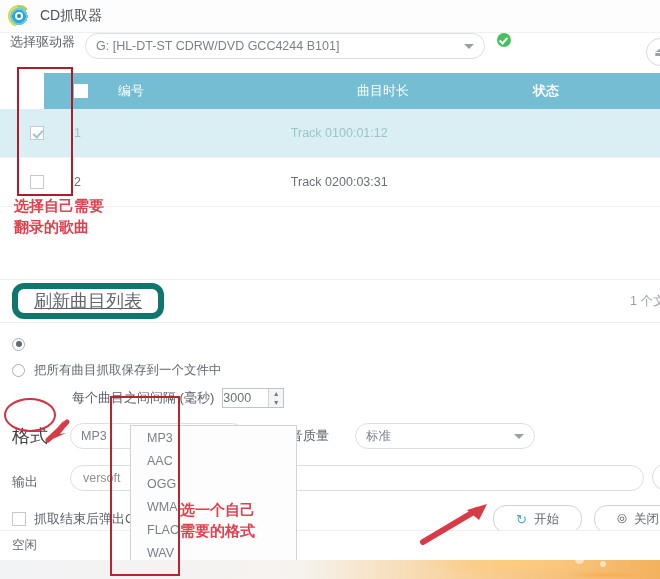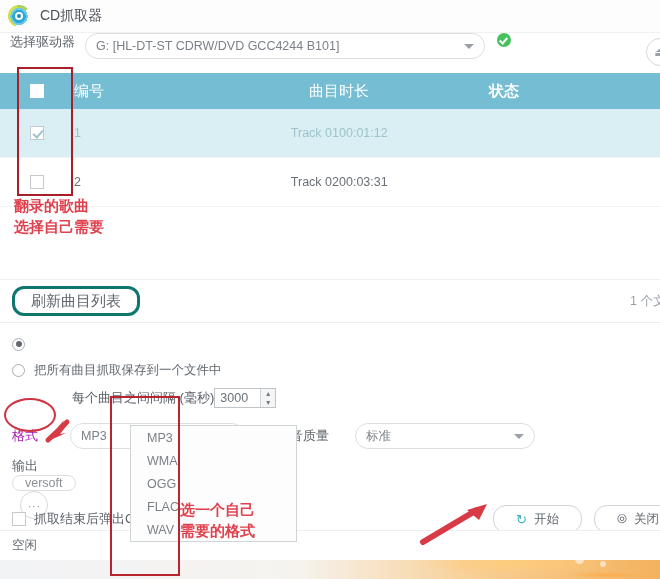--- a/index.html
+++ b/index.html
@@ -65,21 +65,21 @@
   .eject-btn{
     position:absolute;right:-14px;top:38px;
     width:26px;height:26px;border-radius:50%;
     border:1px solid #d7dadd;background:#fff;color:#9aa0a6;
     font-size:12px;display:flex;align-items:center;justify-content:center;
   }
 
   
   .thead{
     height:36px;background:#74bdd2;color:#ffffff;
-    display:flex;align-items:center;font-size:15px;
+    display:flex;align-items:center;font-size:13px;margin-left:44px;
   }
   .row{
     height:48px;display:flex;align-items:center;font-size:12.5px;
     border-bottom:1px solid #f2f4f5;
   }
   .row.sel{background:#d9eff3;color:#9dc4cb;}
   .row.alt{background:#ffffff;color:#6a7076;}
   .c-chk{width:74px;display:flex;justify-content:center;align-items:center;}
   .c-no{width:90px;text-align:left;}
   .c-ti{width:175px;text-align:right;}
@@ -95,60 +95,60 @@
     border:solid #9dc4cb;border-width:0 2px 2px 0;transform:rotate(42deg);
   }
   .tbody-fill{height:72px;background:#fff;}
 
   
   .refreshbar{
     height:42px;display:flex;align-items:center;padding:0 12px;
     border-top:1px solid #eef0f1;
   }
   .pill{
-    height:24px;border:3px solid #0f766e;border-radius:12px;
+    height:24px;border:6px solid #0f766e;border-radius:12px;
     display:flex;align-items:center;justify-content:center;
-    padding:0 16px;font-size:15px;color:#5f666d;background:#fff;
+    padding:0 16px;font-size:18px;color:#5f666d;background:#fff;text-decoration:underline;
   }
   .filecount{margin-left:auto;font-size:12.5px;color:#9aa0a6;margin-right:-30px;}
 
   .sep{height:1px;background:#eceff0;}
 
   
   .opts{padding:8px 12px 0 12px;}
   .optrow{display:flex;align-items:center;height:26px;font-size:12.5px;color:#5f666d;}
   .radio{
     width:13px;height:13px;border-radius:50%;border:1px solid #a9afb5;
     margin-right:9px;position:relative;box-sizing:border-box;background:#fff;flex:0 0 auto;
   }
   .radio.on:after{
     content:"";position:absolute;left:2.5px;top:2.5px;width:6px;height:6px;
     border-radius:50%;background:#63696f;
   }
   .indent{padding-left:60px;display:flex;align-items:center;height:30px;}
   .spin{
-    height:20px;width:62px;border:1px solid #bfc4c8;background:#fff;
-    display:flex;align-items:center;padding-left:5px;font-size:12.5px;color:#6a7076;
+    margin-left:8px;height:20px;width:62px;border:1px solid #bfc4c8;background:#fff;
+    display:flex;align-items:center;font-size:12.5px;color:#6a7076;
     box-sizing:border-box;position:relative;
   }
   .spin .arrows{
     position:absolute;right:0;top:0;width:14px;height:100%;
     border-left:1px solid #cfd3d6;display:flex;flex-direction:column;
     background:#f4f5f6;
   }
   .spin .arrows span{flex:1;display:flex;align-items:center;justify-content:center;font-size:7px;color:#777d83;}
 
   
   .fmtrow{display:flex;align-items:center;padding:6px 12px 0 12px;height:34px;}
-  .lbl-fmt{width:58px;font-size:13px;color:#a21caf;}
+  .lbl-fmt{width:58px;font-size:18px;color:#404040;}
   .fmt-combo{width:175px;}
   .lbl-q{margin-left:32px;width:78px;font-size:13px;color:#5f666d;}
   .q-combo{width:180px;}
 
-  .outrow{display:flex;align-items:flex-start;padding:4px 0 0 12px;height:34px;flex-direction:column;}
+  .outrow{display:flex;align-items:flex-end;padding:4px 0 0 12px;height:34px;}
   .lbl-out{width:58px;font-size:13px;color:#5f666d;}
   .path{
     flex:1;height:26px;border:1px solid #dcdfe2;border-radius:13px;background:#fff;
     display:flex;align-items:center;padding:0 12px;font-size:12.5px;color:#8b9197;
     box-sizing:border-box;
   }
   .dots{
     width:26px;height:26px;border-radius:50%;border:1px solid #d7dadd;background:#fff;
     margin-left:8px;margin-right:-20px;display:flex;align-items:center;justify-content:center;
     color:#9aa0a6;font-size:13px;flex:0 0 auto;
@@ -328,33 +328,34 @@
       </div>
     </div>
   </div>
 
   <div class="statusbar">
     <span>空闲</span>
   </div>
 
   <div class="dropdown">
     <div class="item">MP3</div>
+    <div class="item">AAC</div>
+    <div class="item">OGG</div>
     <div class="item">WMA</div>
-    <div class="item">OGG</div>
     <div class="item">FLAC</div>
     <div class="item">WAV</div>
   </div>
 
 </div>
 
 <div class="ann rect" style="left:17px;top:67px;width:52px;height:125px;"></div>
 
 <div class="ann anntext" style="left:14px;top:196px;width:180px;">
+  <div>选择自己需要</div>
   <div>翻录的歌曲</div>
-  <div>选择自己需要</div>
 </div>
 
 <div class="ann ellipse" style="left:4px;top:398px;width:48px;height:30px;"></div>
 
 <svg class="arrow" width="46" height="46" style="left:40px;top:408px;">
   <polygon points="6,34 24,12 20,21 28,16 20,26 26,25" fill="#d83a46"></polygon>
   <path d="M8,32 L27,14" stroke="#d83a46" stroke-width="5" stroke-linecap="round"></path>
 </svg>
 
 <div class="ann rect2" style="left:110px;top:396px;width:66px;height:176px;"></div>

